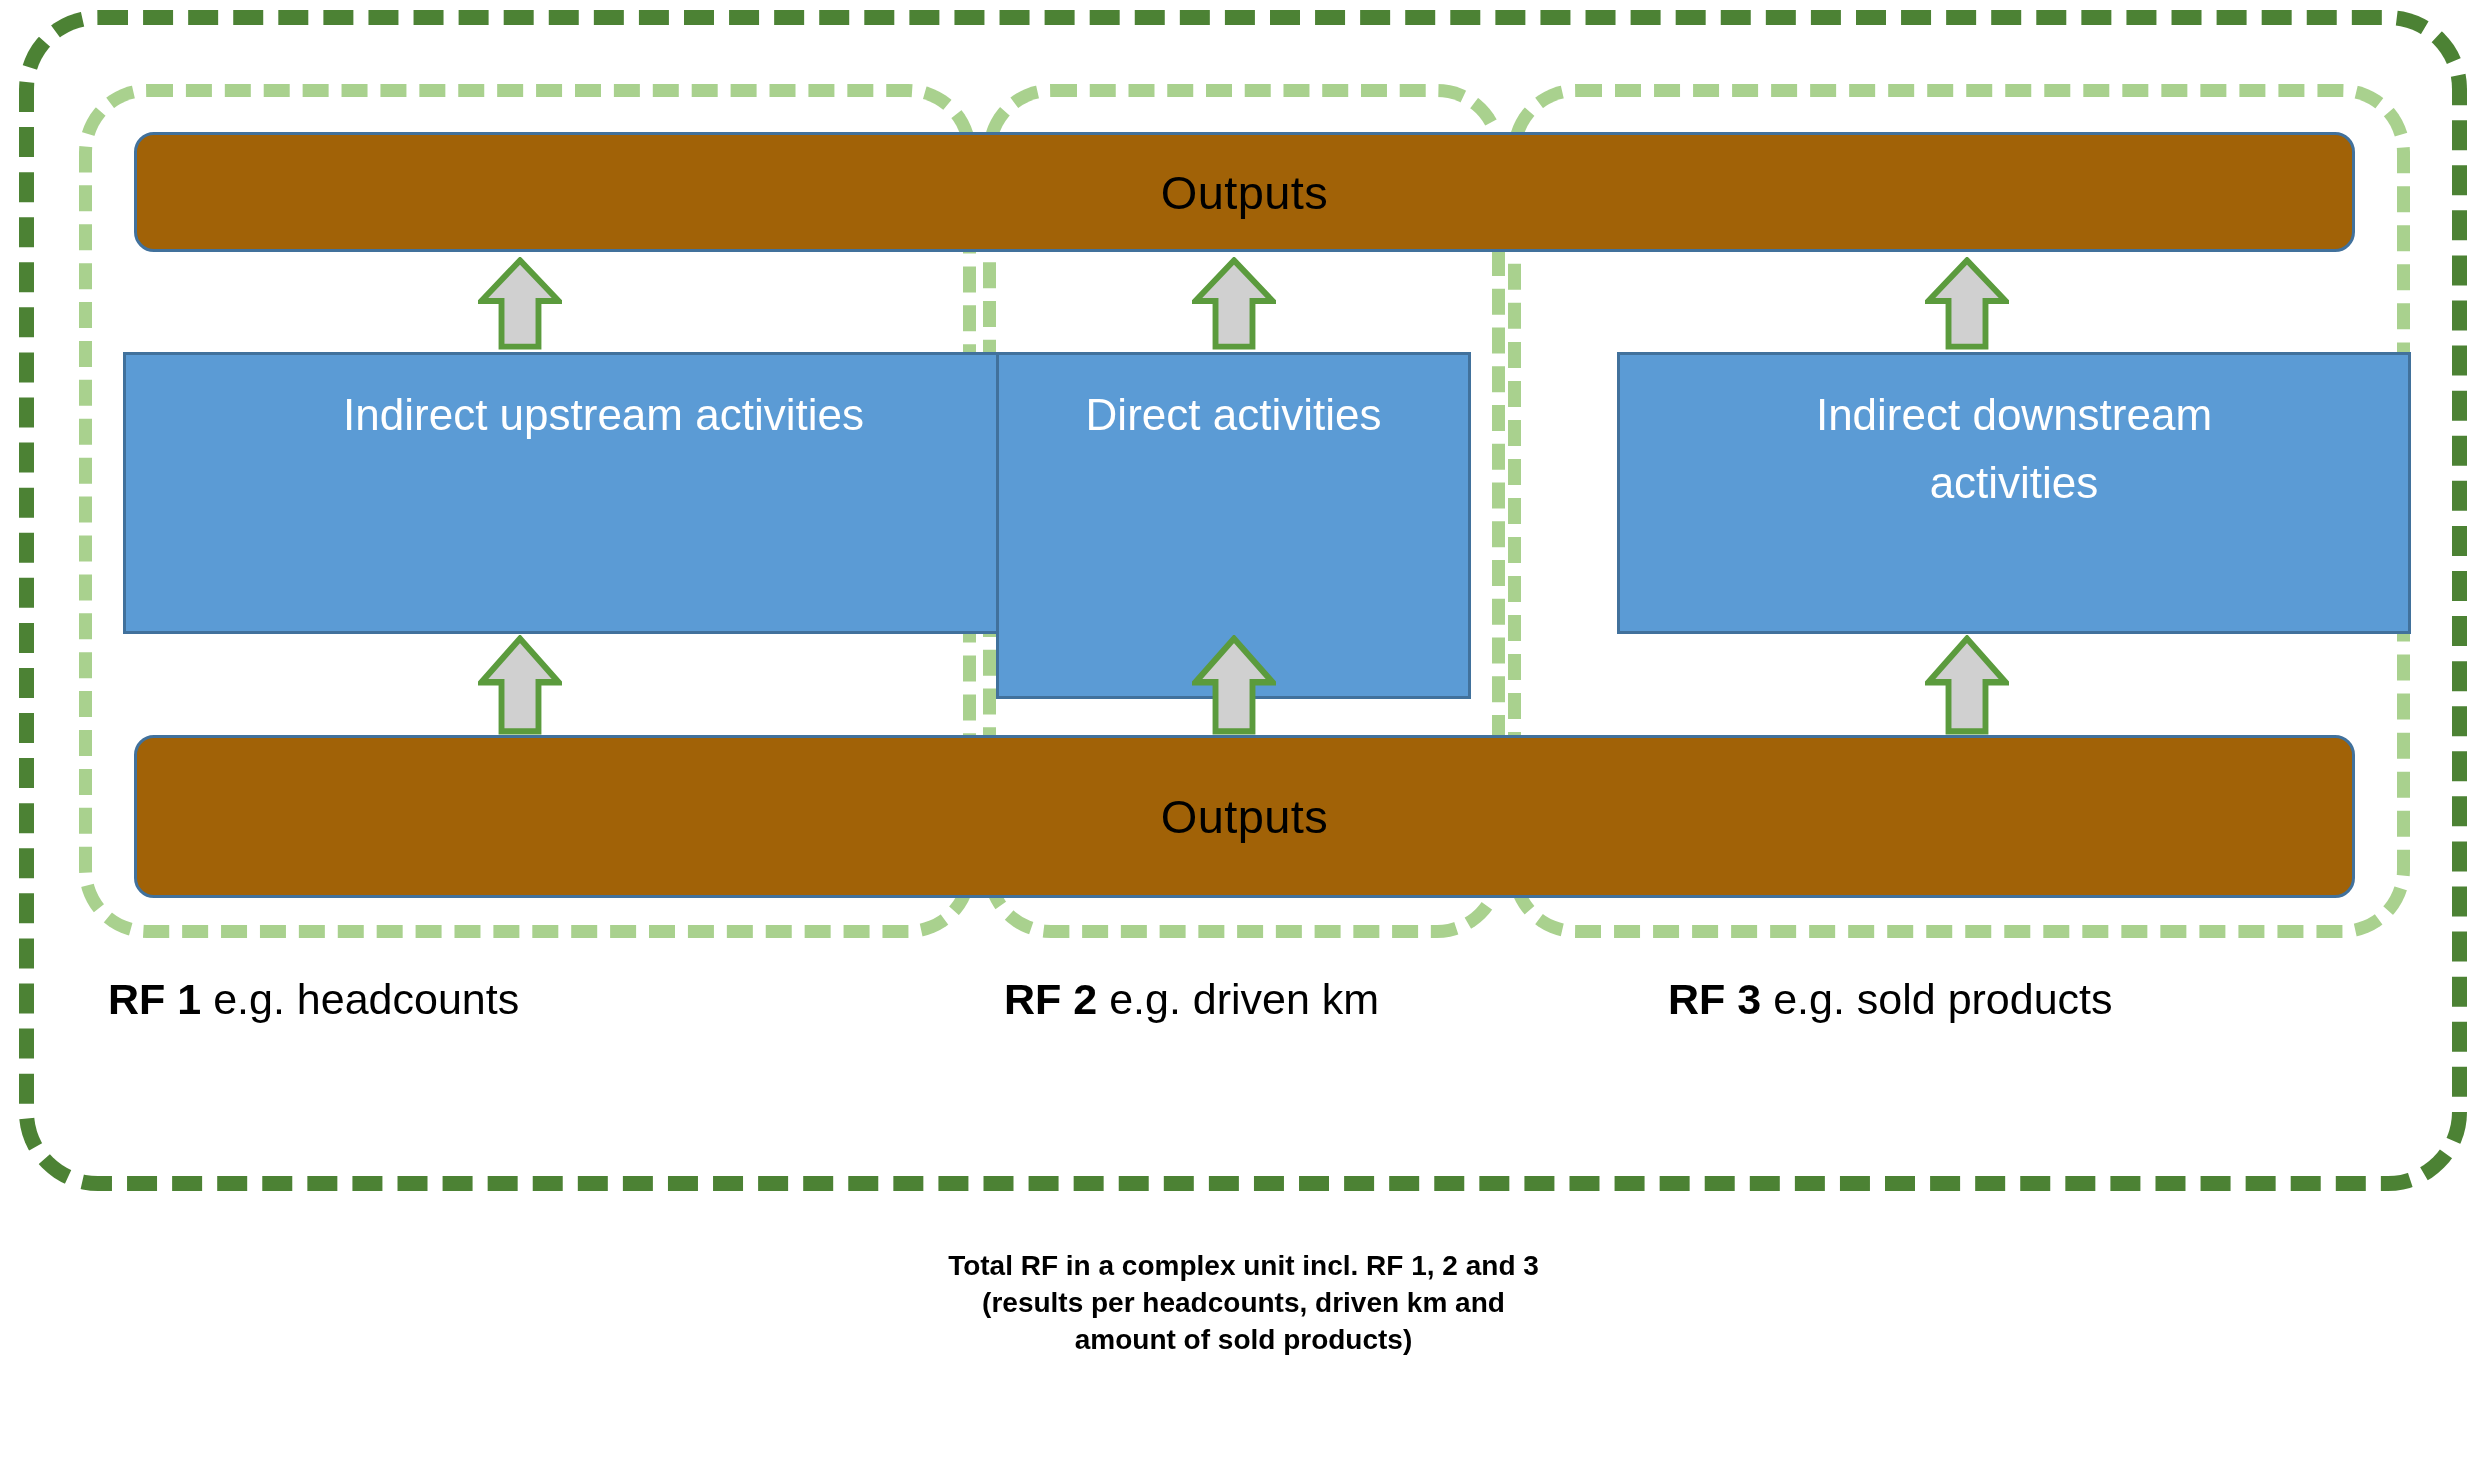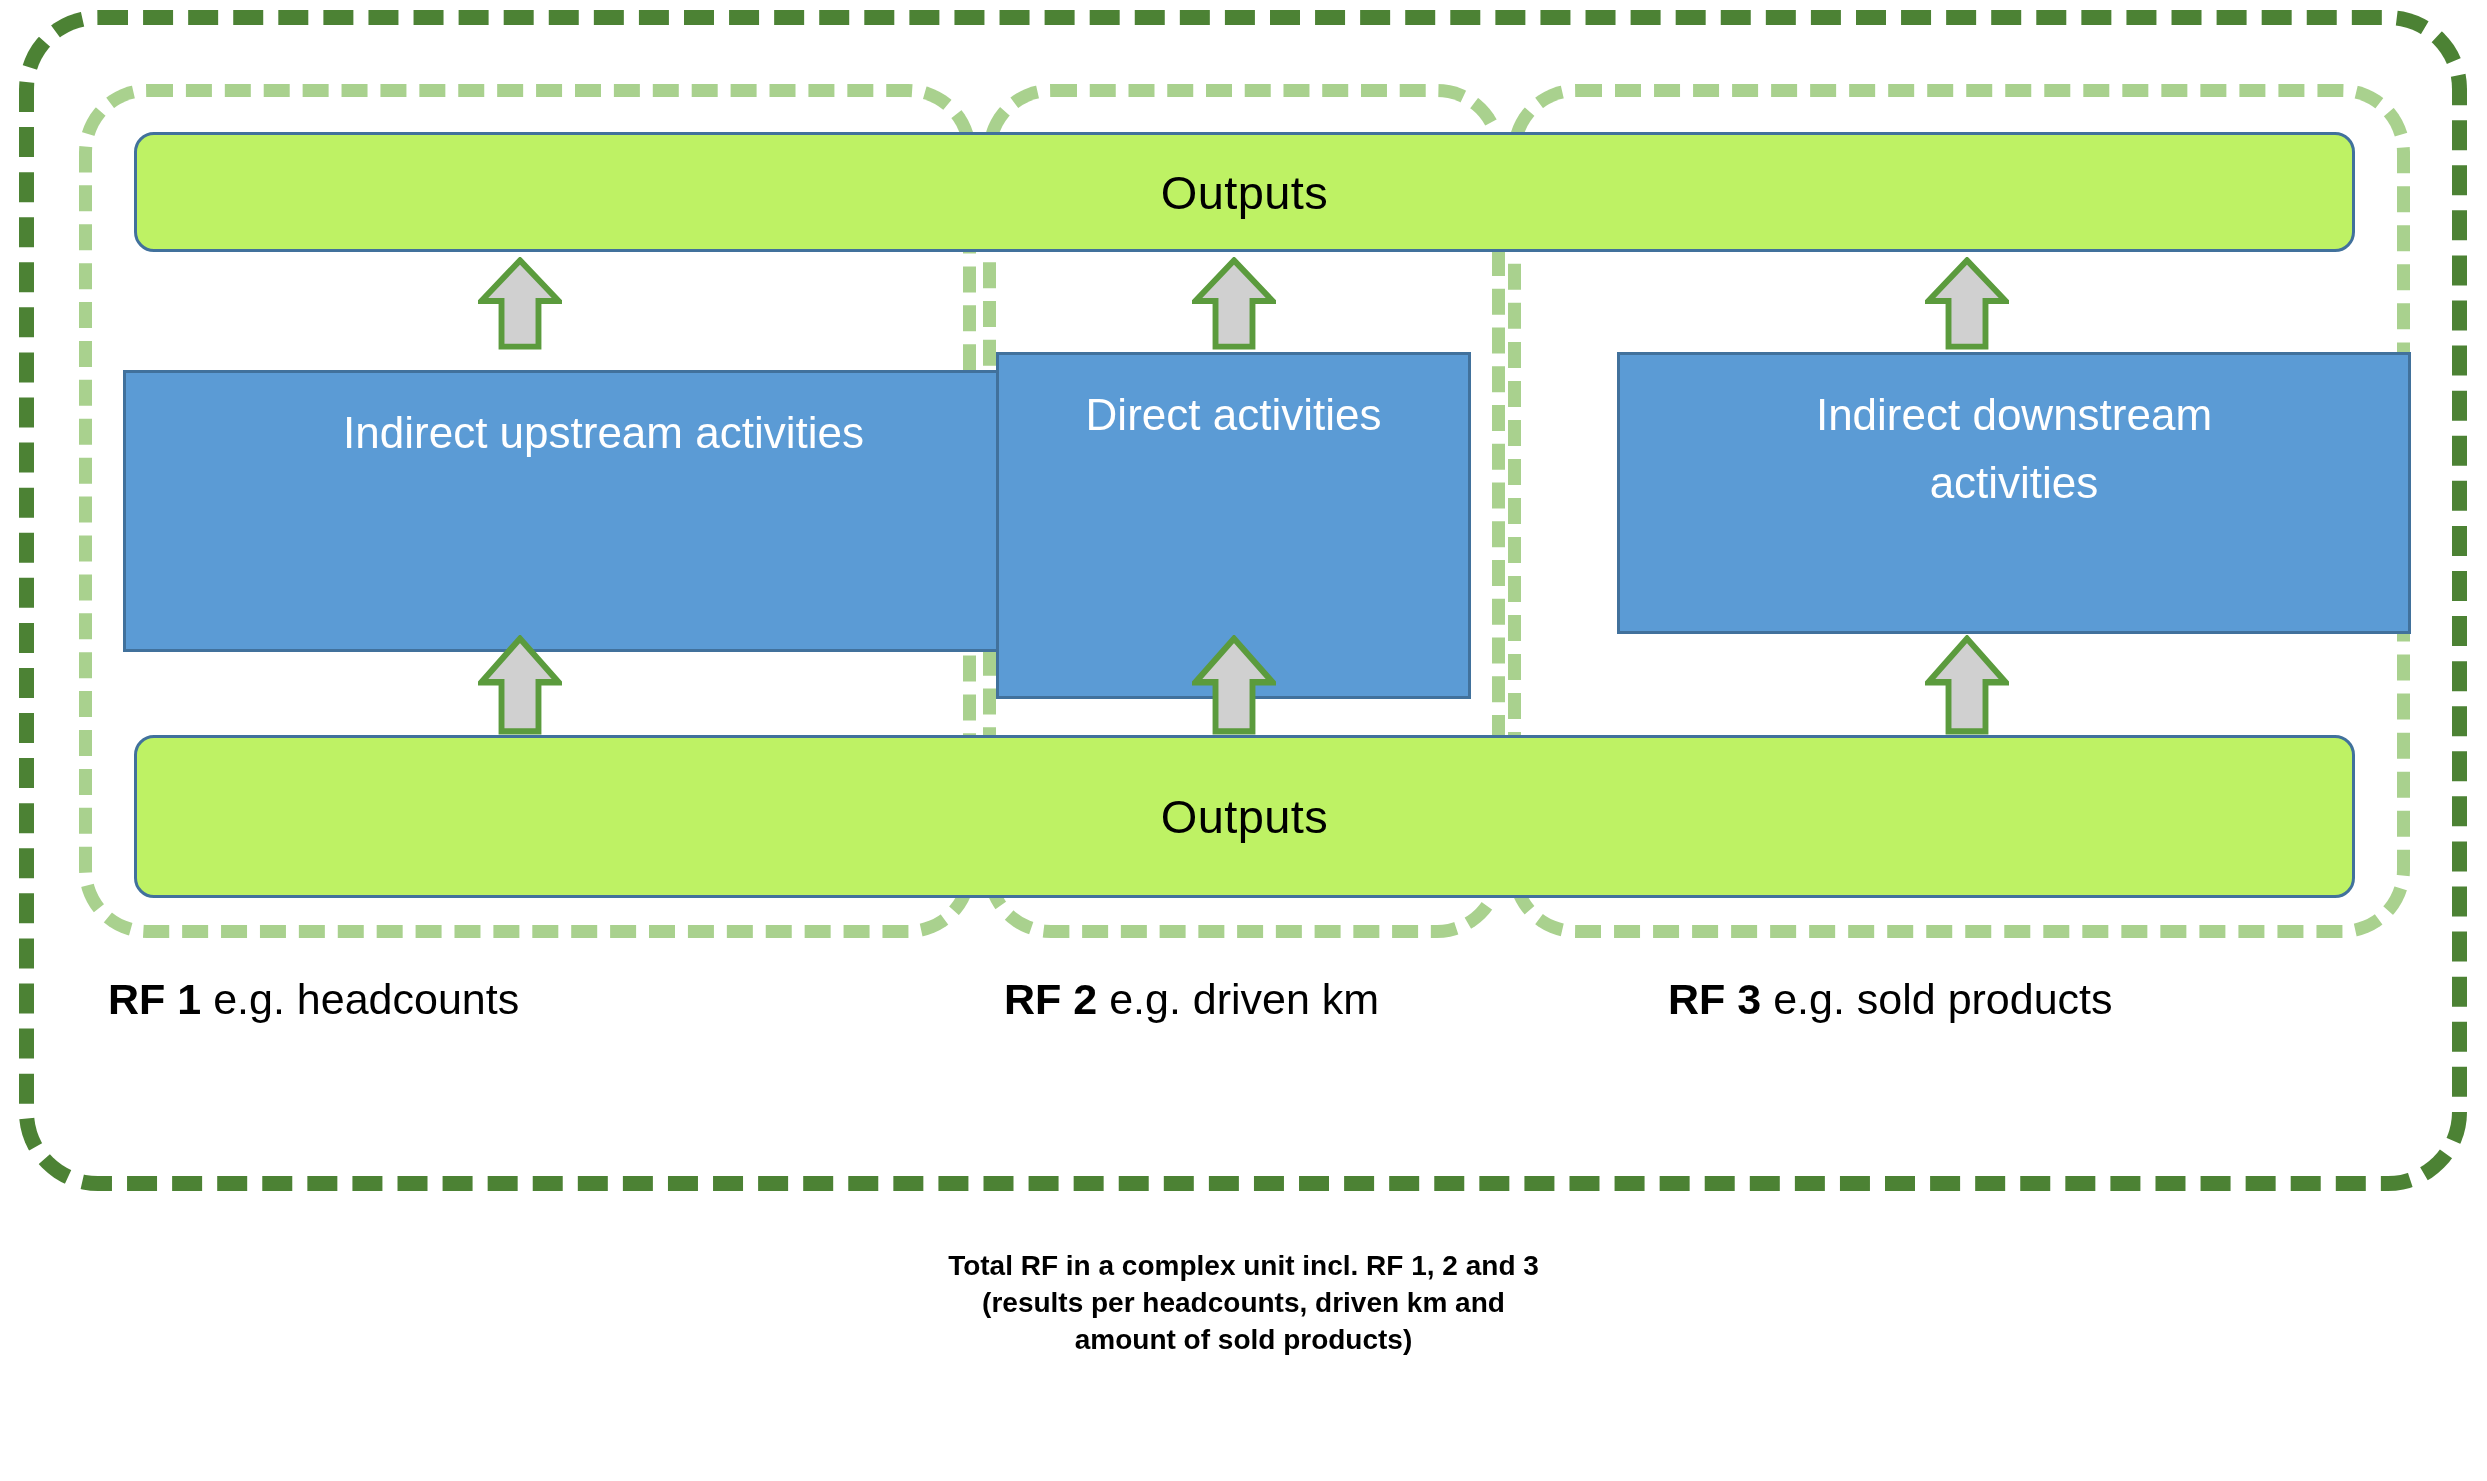--- a/index.html
+++ b/index.html
@@ -40,21 +40,21 @@
     box-sizing: border-box;
     background: transparent;
   }
   .rf-frame-1 { left: 79px;  top: 84px; width: 897px; height: 854px; }
   .rf-frame-2 { left: 983px; top: 84px; width: 522px;  height: 854px; }
   .rf-frame-3 { left: 1508px; top: 84px; width: 902px; height: 854px; }
 
   
   .band {
     position: absolute;
-    background: #bef264;
+    background: #a16207;
     border: 3.6px solid #41719C;
     box-sizing: border-box;
     border-radius: 20px;
     display: flex;
     align-items: center;
     justify-content: center;
   }
   .band-outputs { left: 134px; top: 132px;  width: 2221px; height: 120px; }
   .band-inputs  { left: 134px; top: 735px; width: 2221px; height: 163px; }
 
@@ -70,21 +70,21 @@
   .activity-box {
     position: absolute;
     background: #5B9BD5;
     border: 3.6px solid #41719C;
     box-sizing: border-box;
     display: flex;
     align-items: flex-start;
     justify-content: center;
     padding-top: 26px;
   }
-  .activity-1 { left: 123px;  top: 370px; width: 961px; height: 282px; }
+  .activity-1 { left: 123px;  top: 352px; width: 961px; height: 282px; }
   .activity-2 { left: 996px; top: 352px; width: 475px;  height: 347px; }
   .activity-3 { left: 1571px; top: 352px; width: 794px; height: 282px; margin-left: 46px; }
 
   .activity-label {
     font-size: 44px;
     font-weight: 400;
     color: #FFFFFF;
     text-align: center;
     line-height: 1.55;
     white-space: pre-line;

